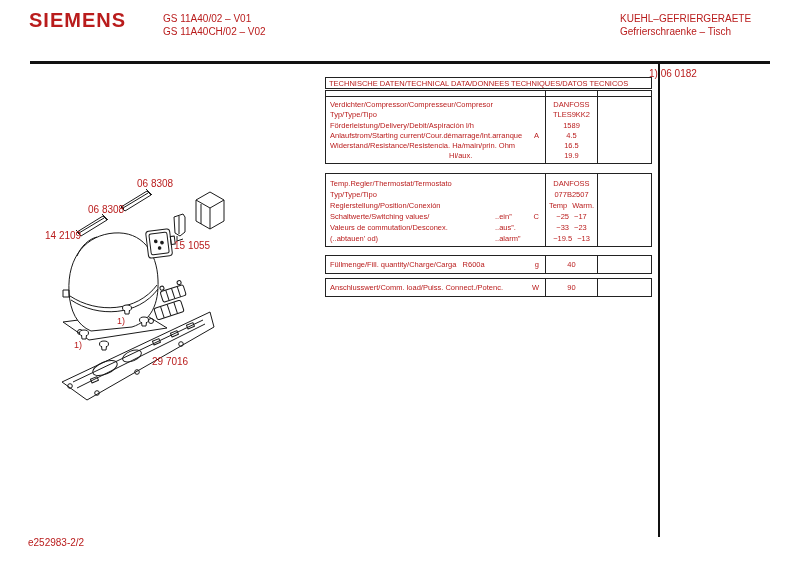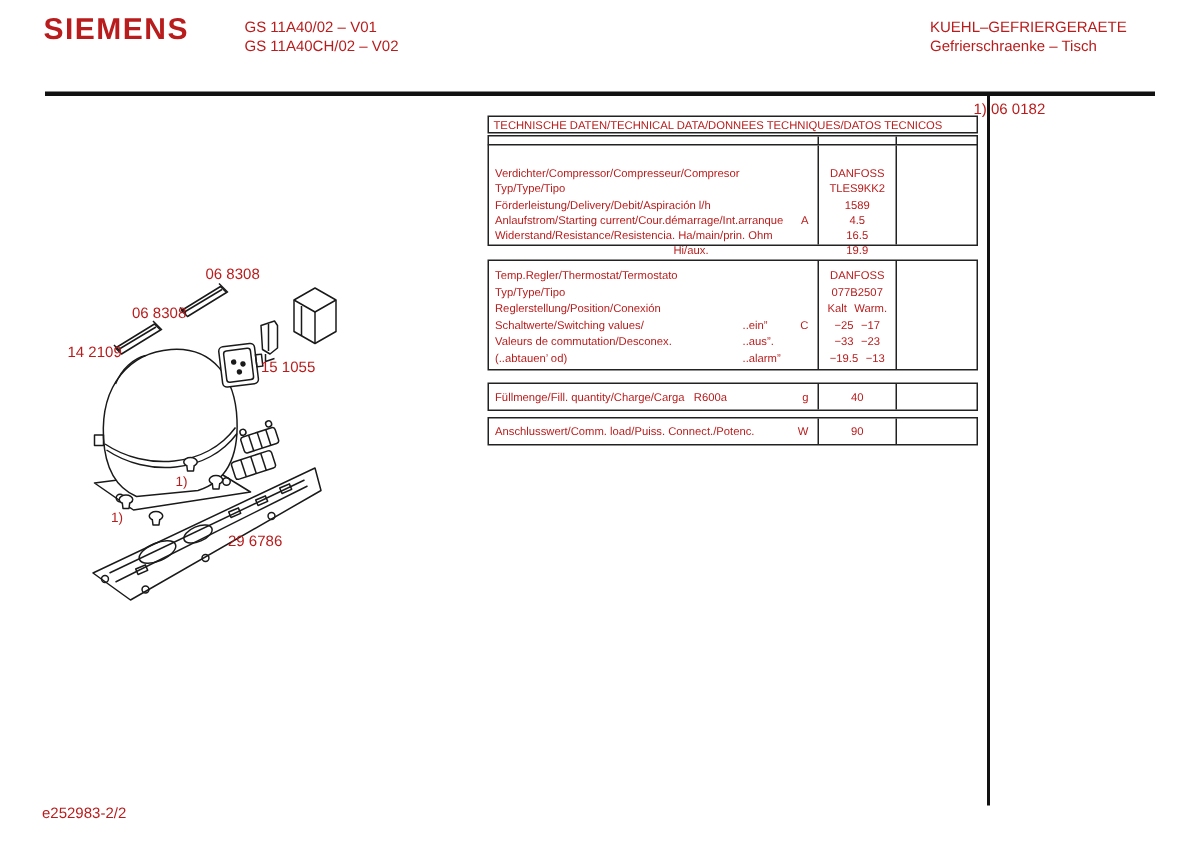--- a/index.html
+++ b/index.html
@@ -15,21 +15,21 @@
   .hrule { position:absolute; left:30px; top:61px; width:740px; height:3px; background:#111; }
   .vdivider { position:absolute; left:658px; top:64px; width:2px; height:473px; background:#111; }
   .side-note { position:absolute; left:649px; top:68px; font-size:10px; }
   .footer { position:absolute; left:28px; top:537px; font-size:10px; }
 
   
   .tbl { position:absolute; left:325px; top:77px; width:328px; font-size:7.5px; line-height:9px; }
   .box { position:absolute; left:0; width:327px; border:1px solid #222; box-sizing:border-box; background:#fff; }
   .title-box { top:0; height:12px; line-height:9.5px; padding:1px 3px; white-space:nowrap; }
   .skel { top:13px; height:7px; }
-  .blk1 { top:19px; height:68px; padding-top:14px; }
+  .blk1 { top:19px; height:68px; padding-top:3px; }
   .blk2 { top:96px; height:74px; padding-top:4px; }
   .blk3 { top:178px; height:19px; }
   .blk4 { top:201px; height:19px; }
   .vline { position:absolute; top:0; bottom:0; width:1px; background:#222; }
   .vl1 { left:219px; } .vl2 { left:271px; }
   .trow { position:relative; }
   .blk1 .trow { height:10.3px; line-height:10.3px; }
   .blk2 .trow { height:11.1px; line-height:11.1px; }
   .blk3 .trow, .blk4 .trow { height:17px; line-height:17px; }
   .lbl  { position:absolute; left:4px;  top:0; white-space:pre; }
@@ -109,21 +109,21 @@
         <span class="lbl">Temp.Regler/Thermostat/Termostato</span>
         <span class="vals"><span>DANFOSS</span></span>
       </div>
       <div class="trow">
         <span class="lbl">Typ/Type/Tipo</span>
         <span class="vals"><span>077B2507</span></span>
       </div>
       <div class="trow">
         <span class="lbl">Reglerstellung/Position/Conexión</span>
         <span class="vals">
-          <span>Kalt</span>
+          <span>Temp</span>
           <span>Warm.</span>
         </span>
       </div>
       <div class="trow">
         <span class="lbl">Schaltwerte/Switching values/</span>
         <span class="midlbl">..ein”</span>
         <span class="unit">C</span>
         <span class="vals">
           <span>−25</span>
           <span>−17</span>
@@ -267,18 +267,18 @@
         <g>
             <ellipse cx="71" cy="172" rx="4.5" ry="3"></ellipse>
             <path d="M 68.5,174 L 69,178 L 73,178 L 73.5,174"></path>
           </g>
       </g>
     </svg>
     <div class="part-label" style="left:104px; top:6px;">06 8308</div>
     <div class="part-label" style="left:55px;  top:32px;">06 8308</div>
     <div class="part-label" style="left:12px;  top:58px;">14 2109</div>
     <div class="part-label" style="left:141px; top:68px;">15 1055</div>
-    <div class="part-label" style="left:119px; top:184px;">29 6786</div>
+    <div class="part-label" style="left:119px; top:184px;">29 7016</div>
     <div class="fn-label" style="left:84px; top:144px;">1)</div>
     <div class="fn-label" style="left:41px; top:168px;">1)</div>
   </div>
 
 </div>
 
 </body></html>

